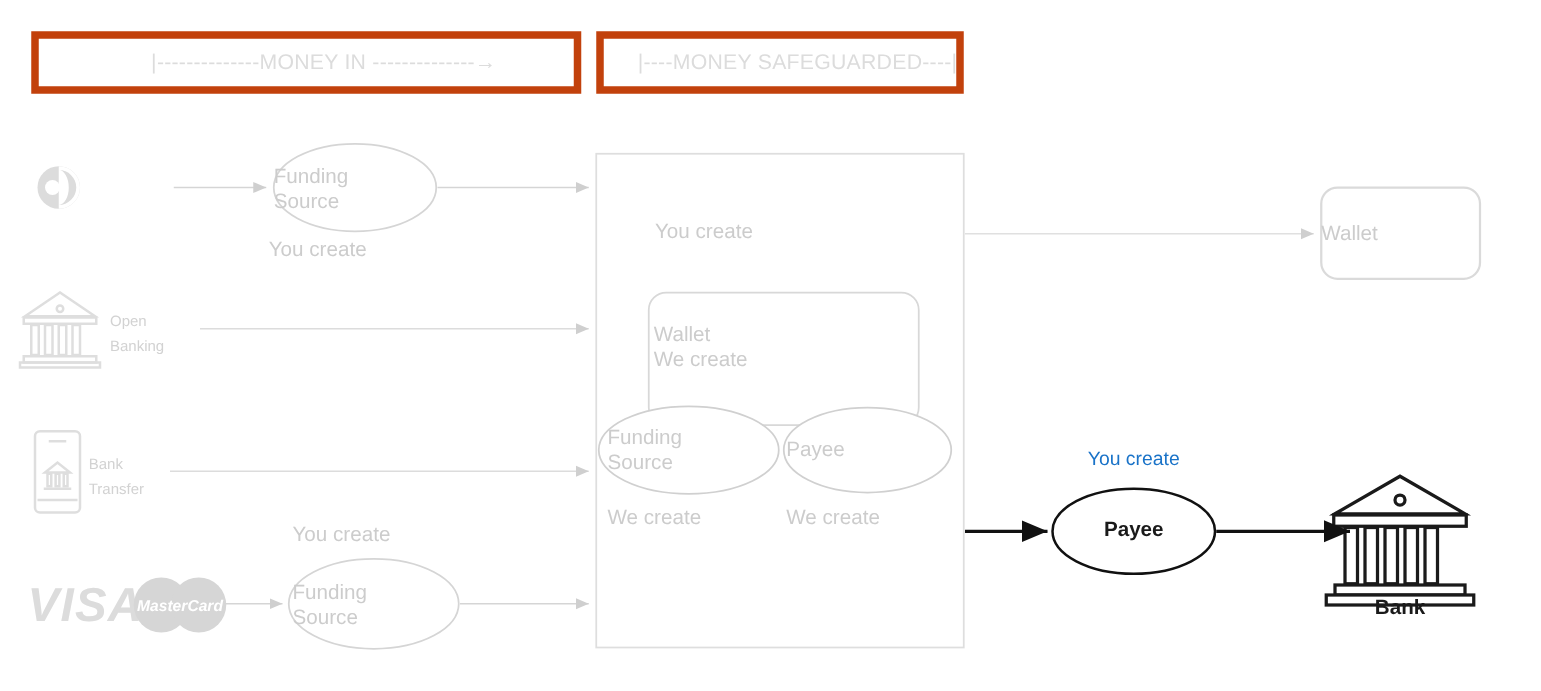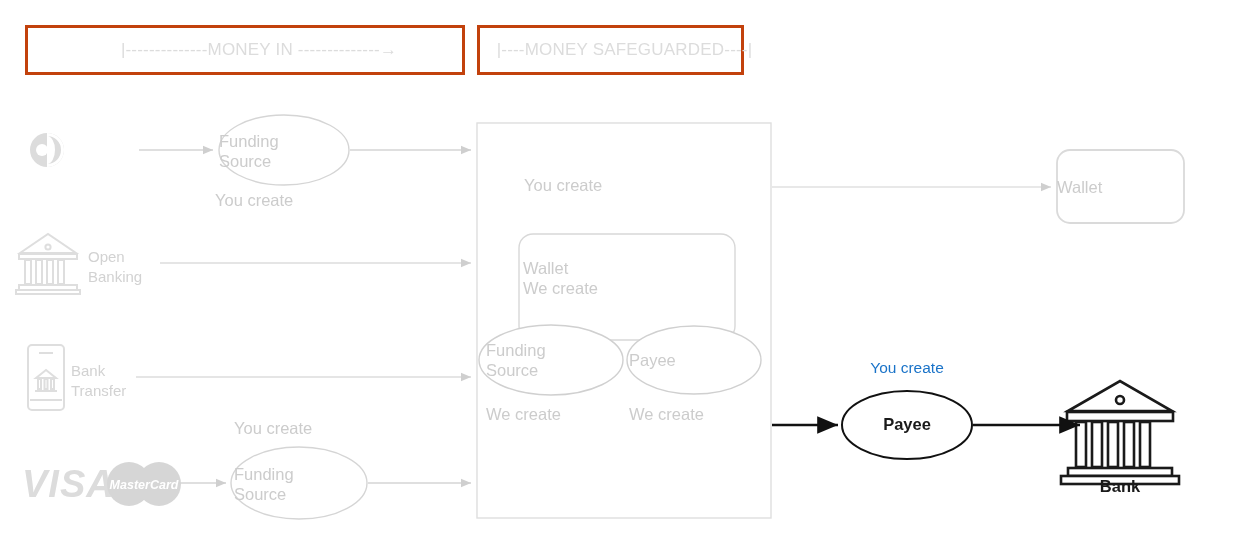--- a/index.html
+++ b/index.html
@@ -21,40 +21,40 @@
     position: absolute;
     left: 0;
     top: 0;
     width: 1233px;
     height: 553px;
   }
 
   
   .band {
     position: absolute;
-    border: 3px solid #c2410c;
+    border: 6px solid #c2410c;
     background: #ffffff;
     display: flex;
     align-items: center;
     justify-content: center;
     box-sizing: border-box;
     padding-left: 28px;
   }
   .band-label {
     color: #dcdcdc;
     font-size: 17px;
     letter-spacing: 0.2px;
     white-space: nowrap;
   }
 
   
   .faded {
     position: absolute;
     color: #d2d2d2;
-    font-size: 15px;
+    font-size: 12px;
     line-height: 20px;
     white-space: pre-line;
   }
   .faded-node {
     position: absolute;
     color: #cccccc;
     font-size: 16.5px;
     line-height: 20px;
     text-align: left;
     white-space: pre-line;
@@ -179,21 +179,21 @@
       <line x1="772" y1="425" x2="838" y2="425" stroke="#111111" stroke-width="2.6" marker-end="url(#arrow-dark)"></line>
 
       <line x1="973" y1="425" x2="1080" y2="425" stroke="#111111" stroke-width="2.6" marker-end="url(#arrow-dark)"></line>
     </g>
   </svg>
 
   <div class="band" style="left:25px; top:25px; width:440px; height:50px;">
     <span class="band-label">|--------------MONEY IN --------------→</span>
   </div>
 
-  <div class="band" style="left:477px; top:25px; width:267px; height:50px;">
+  <div class="band" style="left:477px; top:25px; width:294px; height:50px;">
     <span class="band-label">|----MONEY SAFEGUARDED----|</span>
   </div>
 
 
   <div class="faded" style="left:88px; top:247px;">Open
 Banking</div>
 
   <div class="faded" style="left:71px; top:361px;">Bank
 Transfer</div>
 

